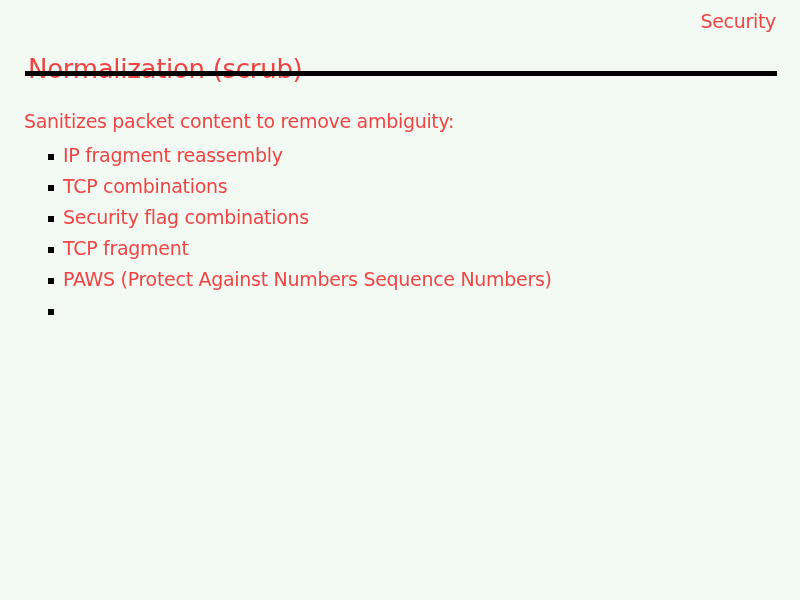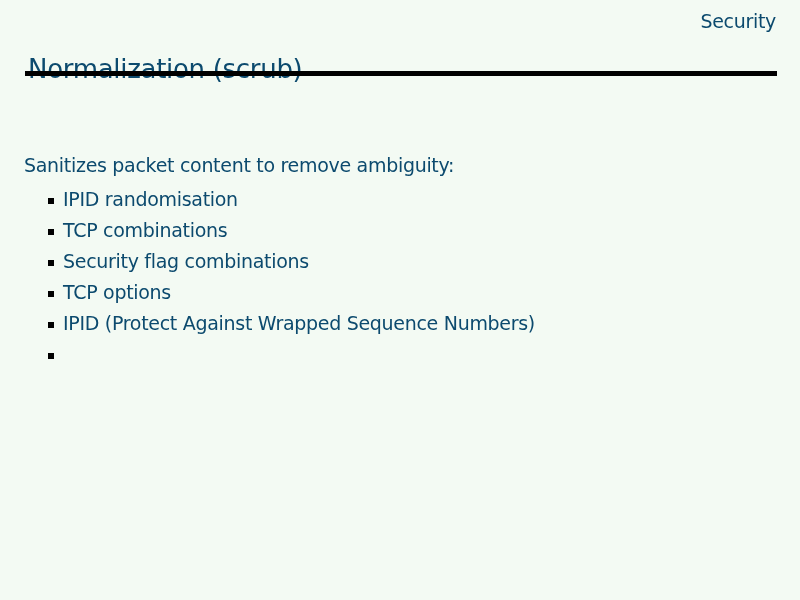--- a/index.html
+++ b/index.html
@@ -6,21 +6,21 @@
     margin: 0;
     padding: 0;
     background: #cccccc;
   }
   .slide {
     position: relative;
     width: 800px;
     height: 600px;
     background: #f3faf3;
     font-family: "DejaVu Sans", sans-serif;
-    color: #0c4a6e;
+    color: #ef4444;
     overflow: hidden;
     letter-spacing: -0.3px;
   }
   .corner-label {
     position: absolute;
     top: 10px;
     right: 24px;
     font-size: 19px;
     line-height: 1.2;
   }
@@ -38,21 +38,20 @@
     left: 25px;
     width: 752px;
     height: 5px;
     background: #000000;
   }
   .content {
     position: absolute;
     top: 108px;
     left: 24px;
     right: 24px;
-    margin-top: 44px;
   }
   .intro-line {
     font-size: 19px;
     line-height: 27px;
     margin: 0 0 5px 0;
   }
   ul.bullet-list {
     list-style: none;
     margin: 0;
     padding: 0;
@@ -83,33 +82,33 @@
   <h1 class="slide-title">Normalization (scrub)</h1>
 
   <div class="title-rule"></div>
 
   <div class="content">
 
     <p class="intro-line">Sanitizes packet content to remove ambiguity:</p>
 
     <ul class="bullet-list">
       <li>
-        <span class="bullet-marker"></span><span>IPID randomisation</span>
+        <span class="bullet-marker"></span><span>IP fragment reassembly</span>
       </li>
       <li>
         <span class="bullet-marker"></span><span>TCP combinations</span>
       </li>
       <li>
         <span class="bullet-marker"></span><span>Security flag combinations</span>
       </li>
       <li>
-        <span class="bullet-marker"></span><span>TCP options</span>
+        <span class="bullet-marker"></span><span>TCP fragment</span>
       </li>
       <li>
-        <span class="bullet-marker"></span><span>IPID (Protect Against Wrapped Sequence Numbers)</span>
+        <span class="bullet-marker"></span><span>PAWS (Protect Against Numbers Sequence Numbers)</span>
       </li>
       <li>
         <span class="bullet-marker"></span>
       </li>
     </ul>
 
   </div>
 
 </div>
 

